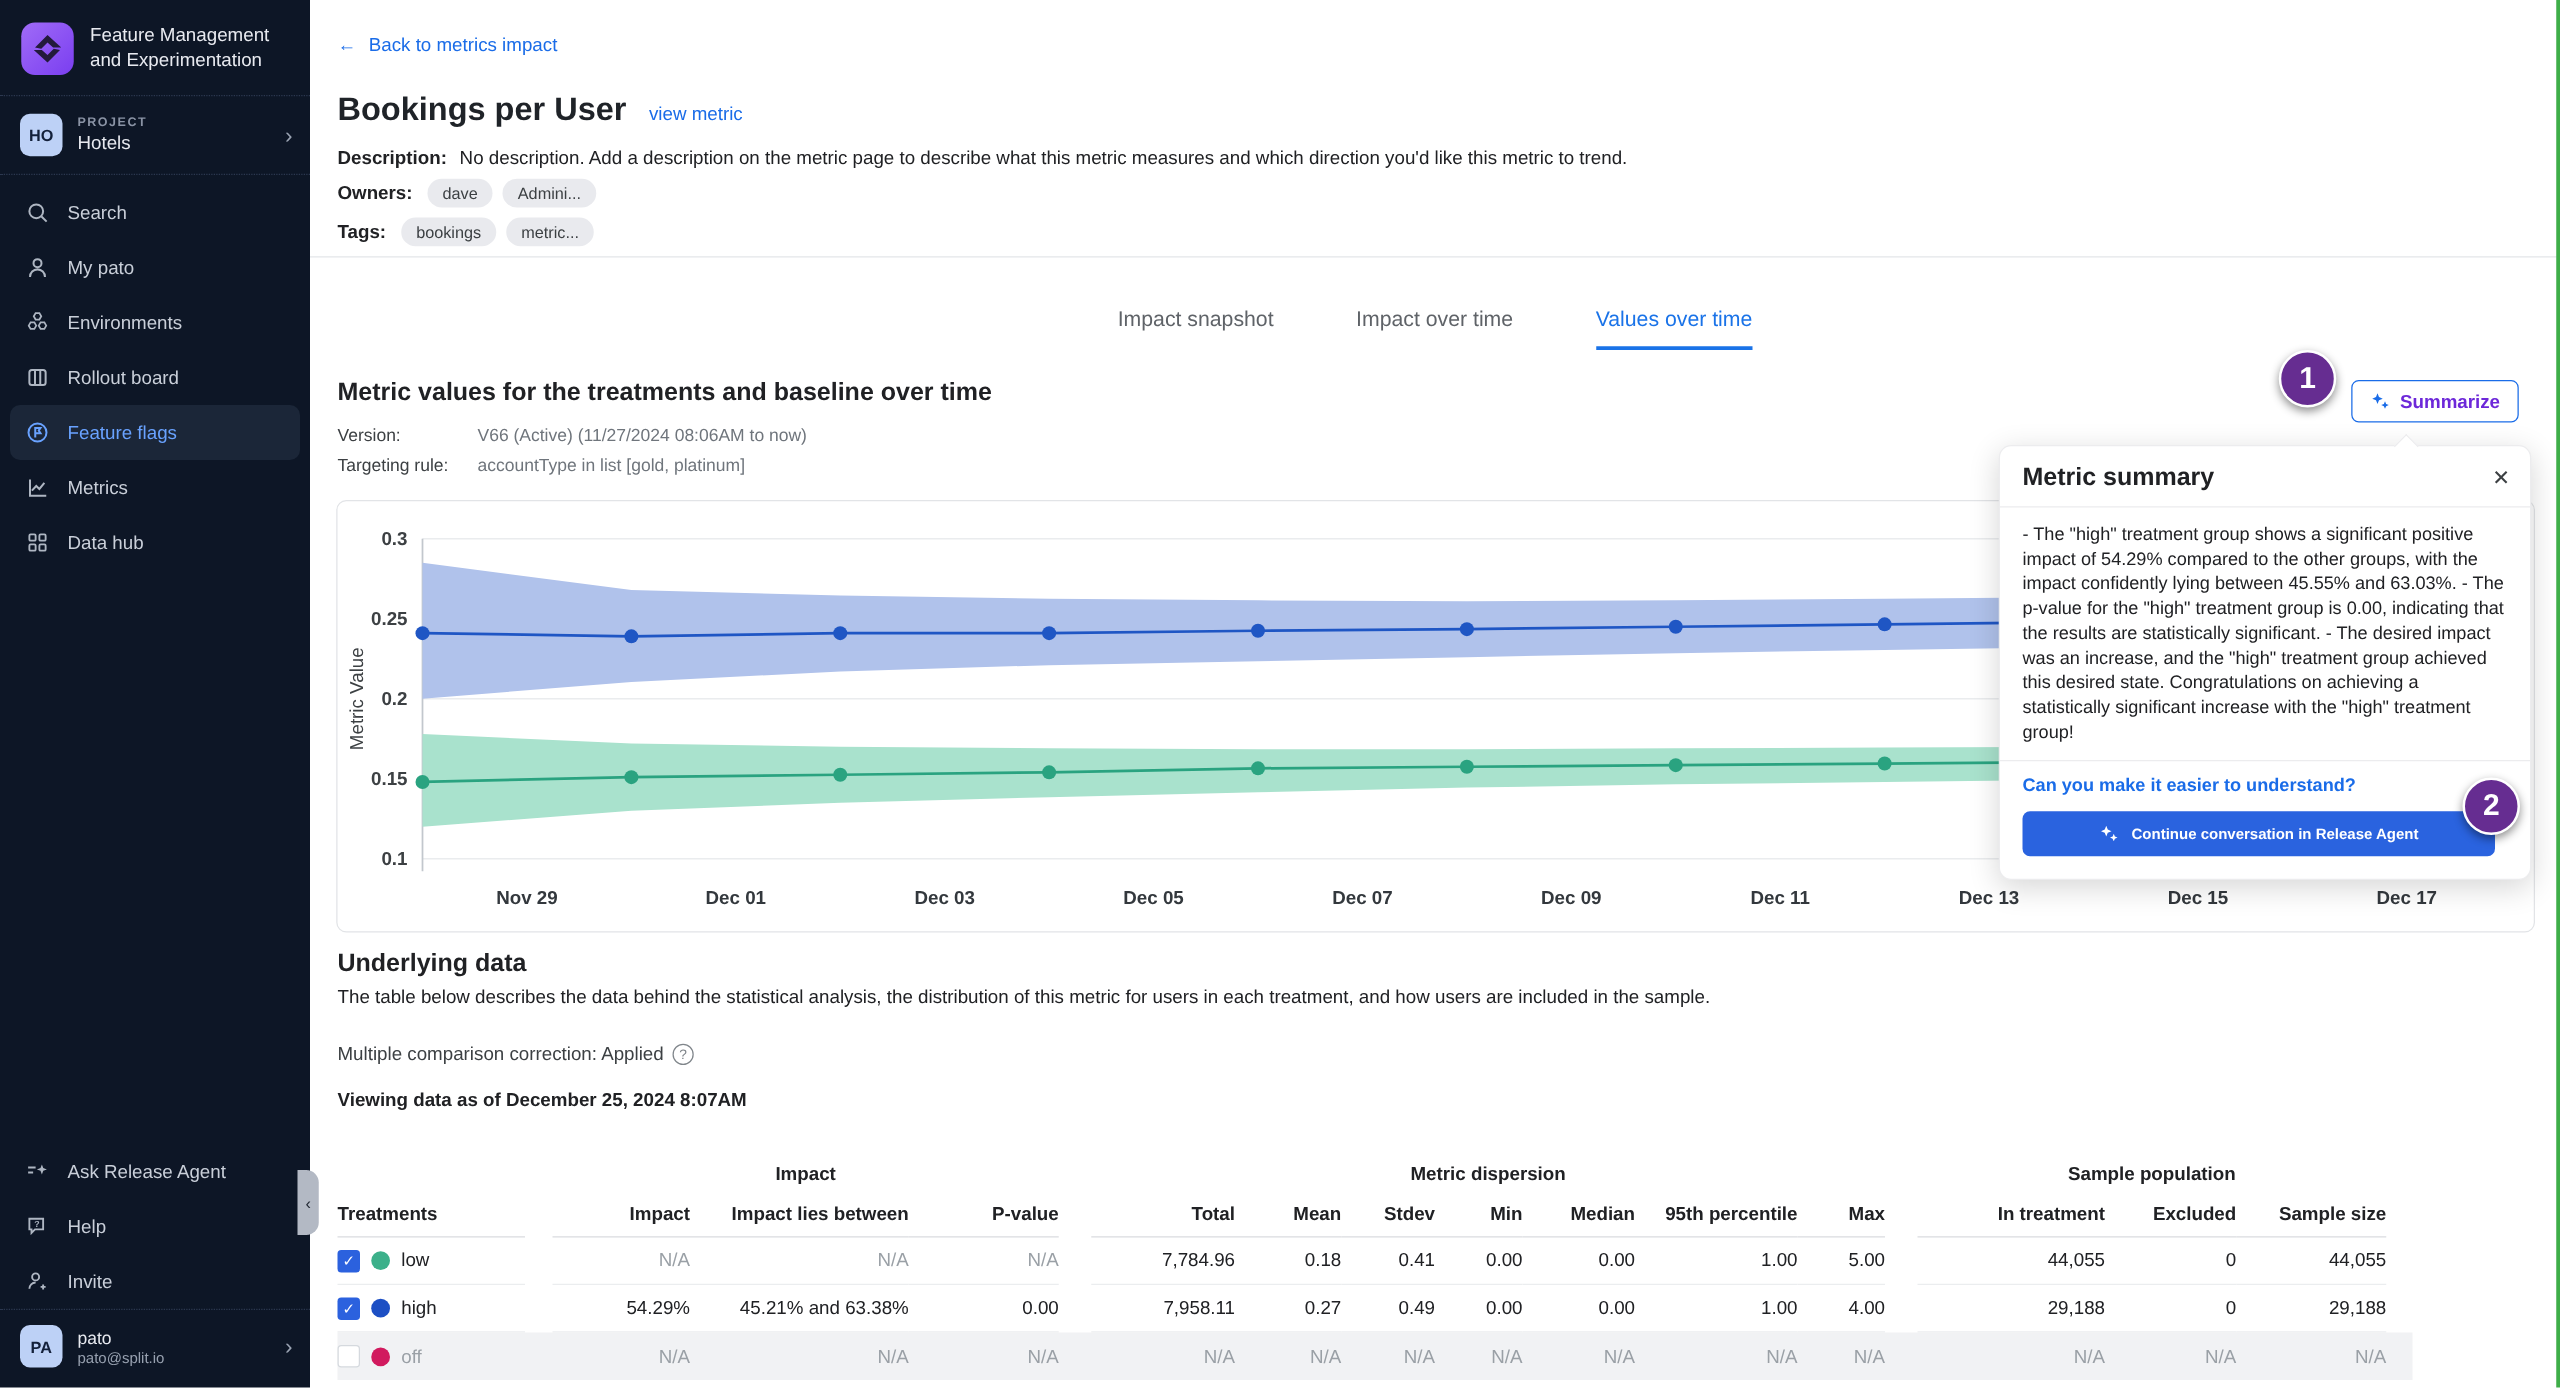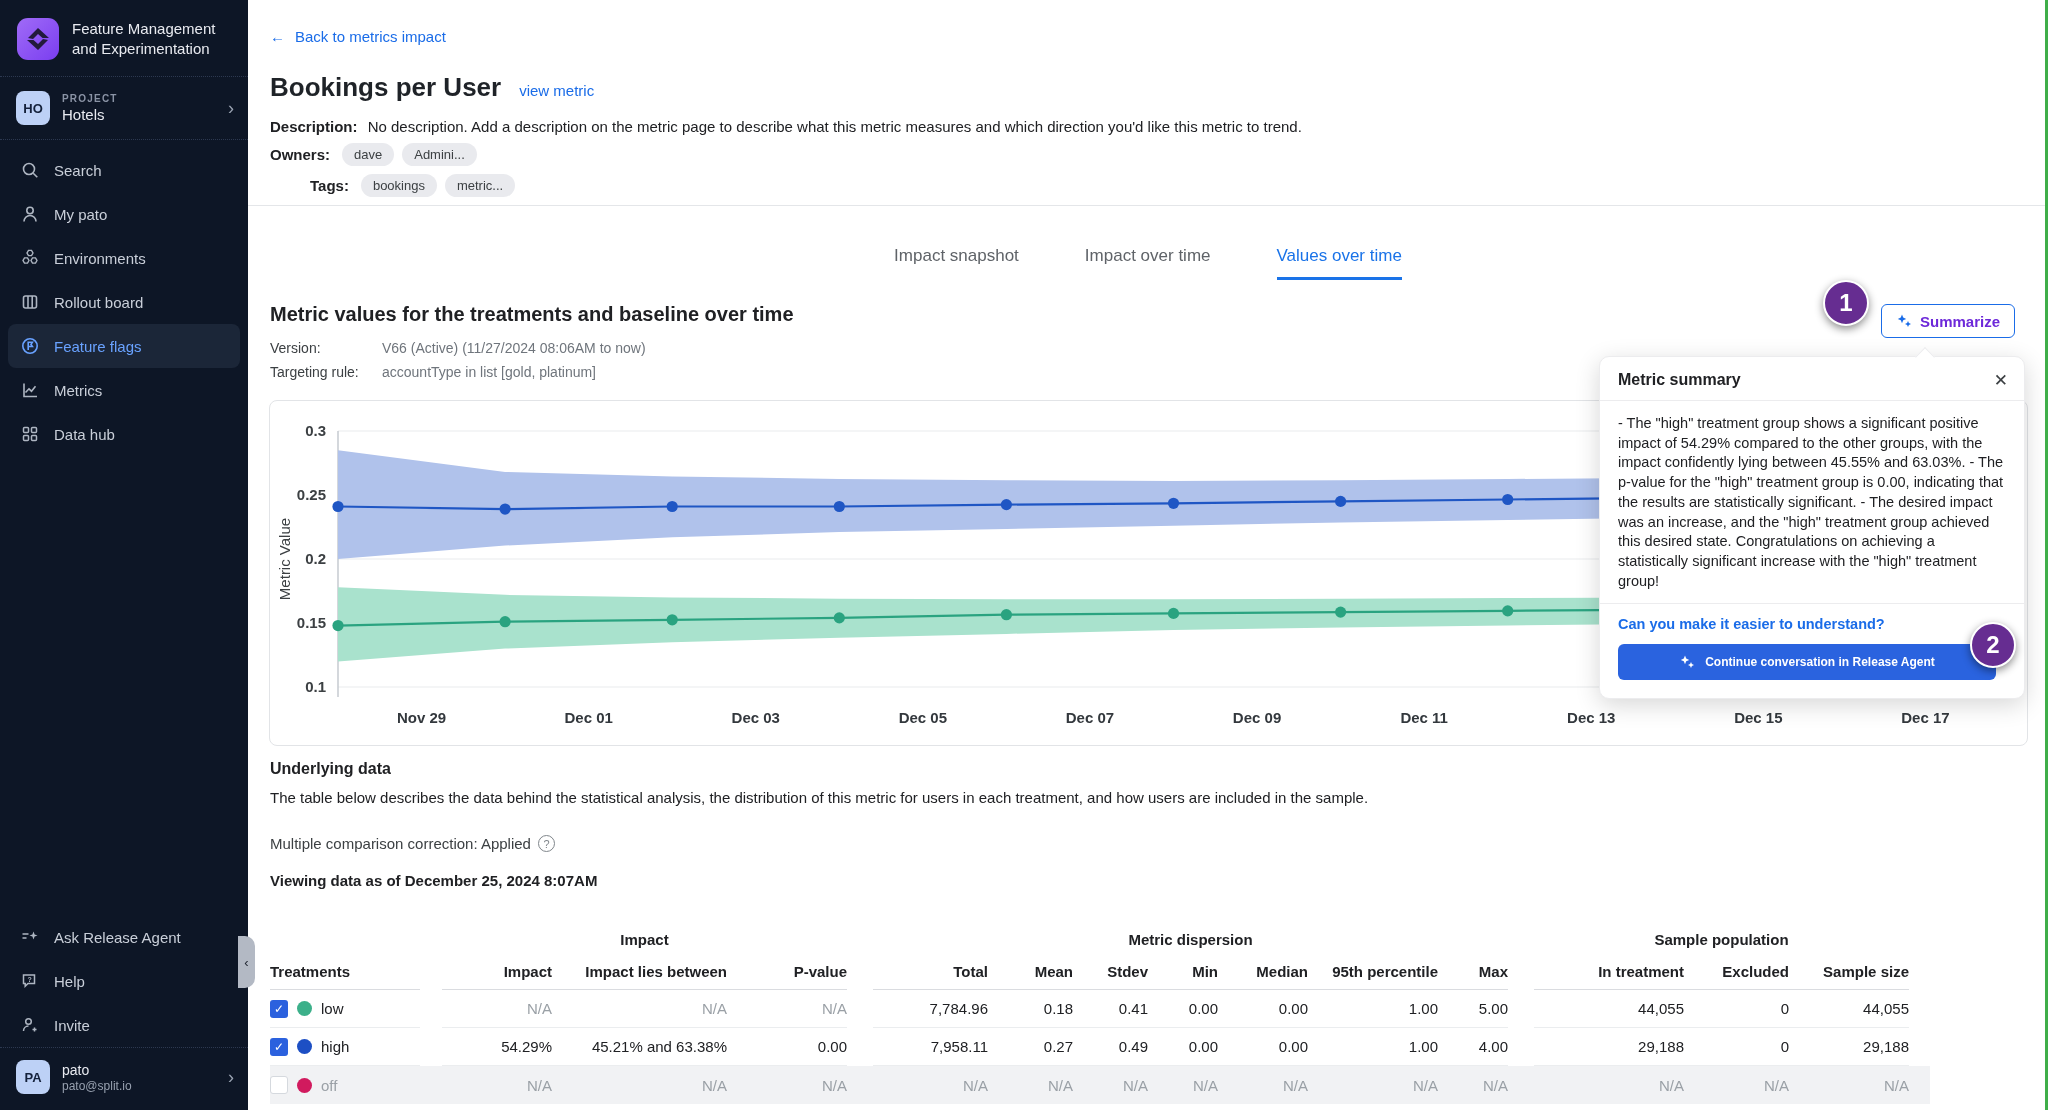--- a/index.html
+++ b/index.html
@@ -67,30 +67,30 @@
   
   .chart-card { position:absolute; left:21px; top:400px; width:1759px; height:346px;
     border:1px solid #e2e4e7; border-radius:8px; background:#fff; }
   
   .popover { position:absolute; left:1351px; top:356px; width:426px; background:#fff;
     border:1px solid #ececee; border-radius:10px; box-shadow:0 6px 24px rgba(0,0,0,.16); z-index:35; }
   .popover .notch { position:absolute; top:-7px; left:318px; width:14px; height:14px; background:#fff;
     transform:rotate(45deg); border-left:1px solid #ececee; border-top:1px solid #ececee; }
   .pop-head { display:flex; align-items:center; justify-content:space-between; padding:14px 16px 11px 18px;
     border-bottom:1px solid #ececee; }
-  .pop-title { font-size:16px; font-weight:bold; color:#202124; }
+  .pop-title { font-size:20px; font-weight:bold; color:#202124; }
   .pop-close { font-size:17px; color:#3c4043; cursor:pointer; line-height:1; }
   .pop-body { padding:13px 18px 12px 18px; font-size:14.5px; line-height:1.36; color:#202124;
     border-bottom:1px solid #ececee; }
   .pop-link { display:block; padding:12px 18px 0 18px; color:#1a6ce8; font-size:14.5px; font-weight:bold; cursor:pointer; }
   .pop-btn { margin:12px 18px 18px 18px; height:36px; width:378px; background:#2a63df; color:#fff;
     border:none; border-radius:6px; font-size:12px; font-weight:bold; display:flex; align-items:center;
     justify-content:center; gap:10px; cursor:pointer; font-family:inherit; }
   
-  .ud-heading { position:absolute; left:22px; top:760px; font-size:16px; font-weight:bold; color:#202124; }
+  .ud-heading { position:absolute; left:22px; top:760px; font-size:20px; font-weight:bold; color:#202124; }
   .ud-para { position:absolute; left:22px; top:789px; font-size:15px; color:#202124; width:1500px; }
   .ud-correction { position:absolute; left:22px; top:835px; font-size:15px; color:#3c4043;
     display:flex; align-items:center; gap:7px; }
   .info-ic { width:17px; height:17px; border:1px solid #80868b; border-radius:50%; color:#80868b;
     font-size:11px; display:flex; align-items:center; justify-content:center; cursor:pointer; }
   .ud-viewing { position:absolute; left:22px; top:872px; font-size:15px; font-weight:bold; color:#202124; }
   
   .dtable { position:absolute; left:22px; top:924px; width:1660px;
     --cols:150px 22px 110px 175px 120px 26px 115px 85px 75px 70px 90px 130px 70px 26px 150px 105px 120px;
     font-size:15px; color:#202124; }
@@ -268,21 +268,21 @@
     <b>Description:</b>
     <span>No description. Add a description on the metric page to describe what this metric measures and which direction you'd like this metric to trend.</span>
   </div>
   <div class="chip-row" style="top:143px;">
     <b>Owners:</b>
     <span id="owners-chips" style="display:flex;gap:8px;">
         <span class="chip">dave</span>
         <span class="chip">Admini...</span>
       </span>
   </div>
-  <div class="chip-row" style="top:174px;margin-left:40px;">
+  <div class="chip-row" style="top:174px;">
     <b>Tags:</b>
     <span id="tags-chips" style="display:flex;gap:8px;">
         <span class="chip">bookings</span>
         <span class="chip">metric...</span>
       </span>
   </div>
   <div class="header-div"></div>
   <div class="tabs" id="tabs">
       <div class="tab">Impact snapshot</div>
       <div class="tab">Impact over time</div>

